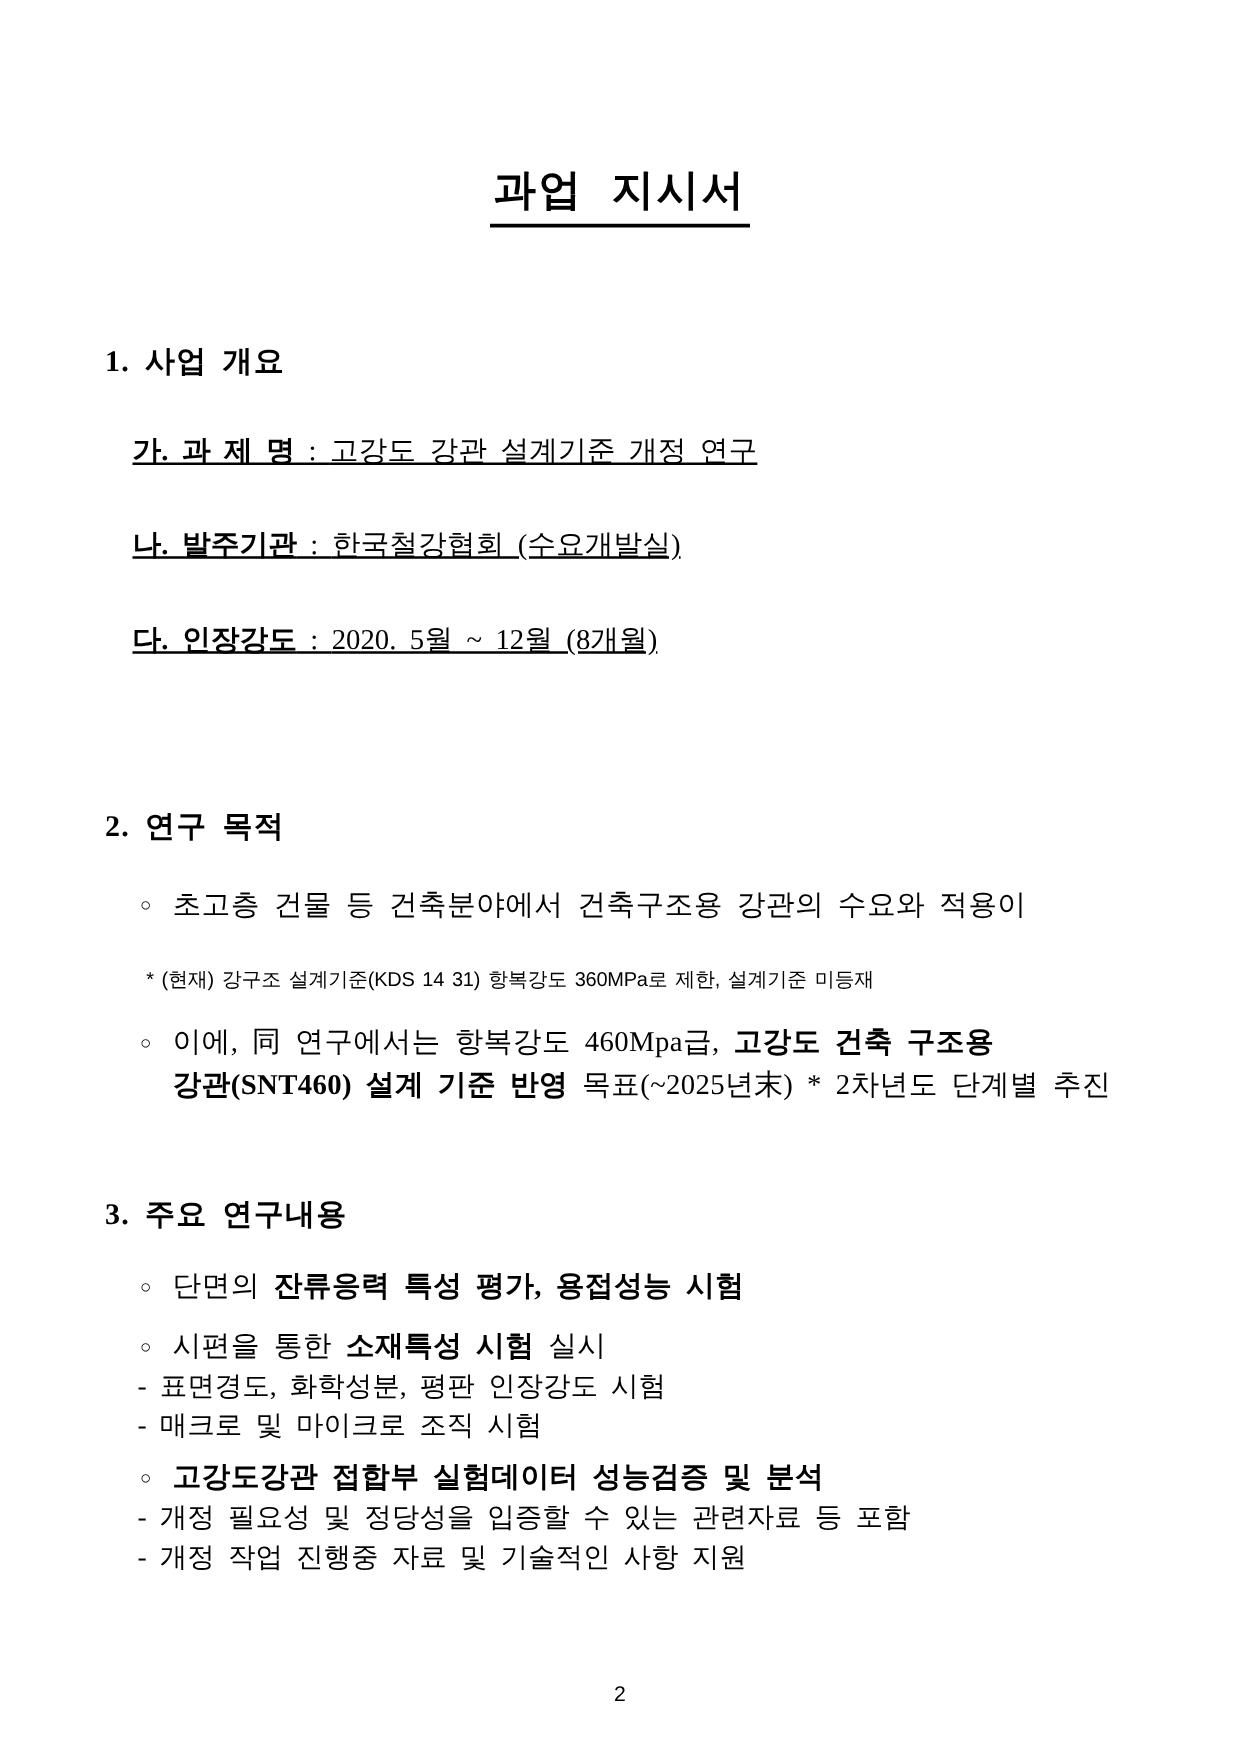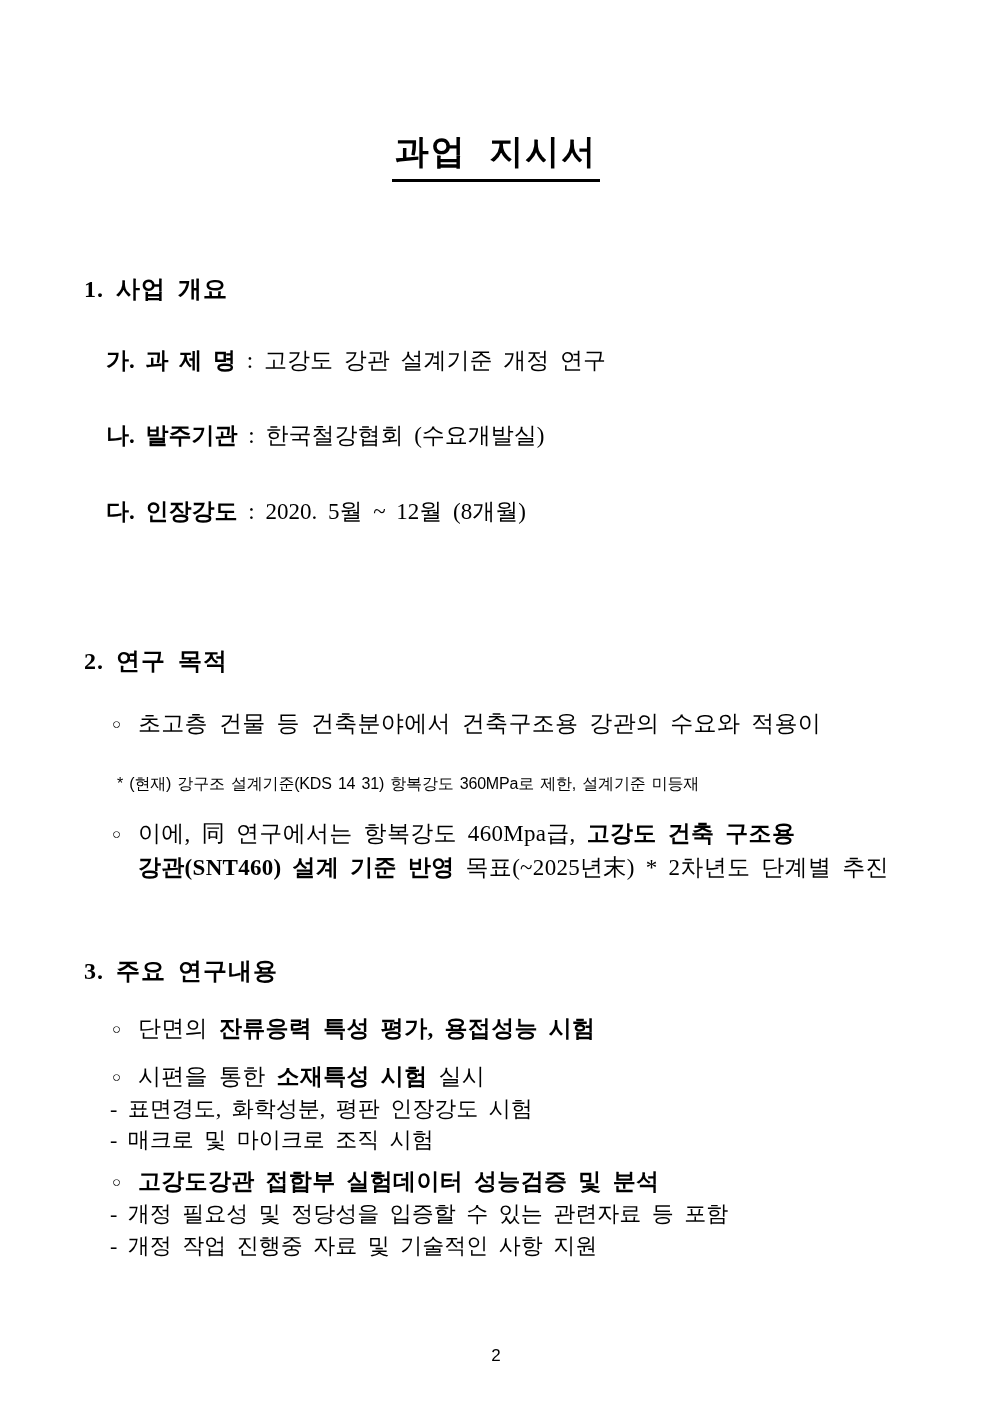--- a/index.html
+++ b/index.html
@@ -21,21 +21,21 @@
     display: inline-block;
     font-size: 34px; font-weight: bold;
     letter-spacing: 2px; word-spacing: 12px;
     border-bottom: 3px solid #000;
     padding: 0 3px 4px 3px;
   }
   .h {
     font-size: 24px; font-weight: bold;
     letter-spacing: 1px; word-spacing: 5px;
   }
-  .item { font-size: 23px; word-spacing: 5px; }
+  .item { font-size: 23px; word-spacing: 5px; text-decoration: underline; }
   .b { font-weight: bold; }
   .line { font-size: 23px; word-spacing: 5px; letter-spacing: 0.3px; }
   .marker {
     display: inline-block; width: 26px;
     font-size: 15px; vertical-align: 2px;
   }
   .note {
     font-family: "Liberation Sans", sans-serif;
     font-size: 16px; word-spacing: 2px; letter-spacing: -0.2px;
   }

